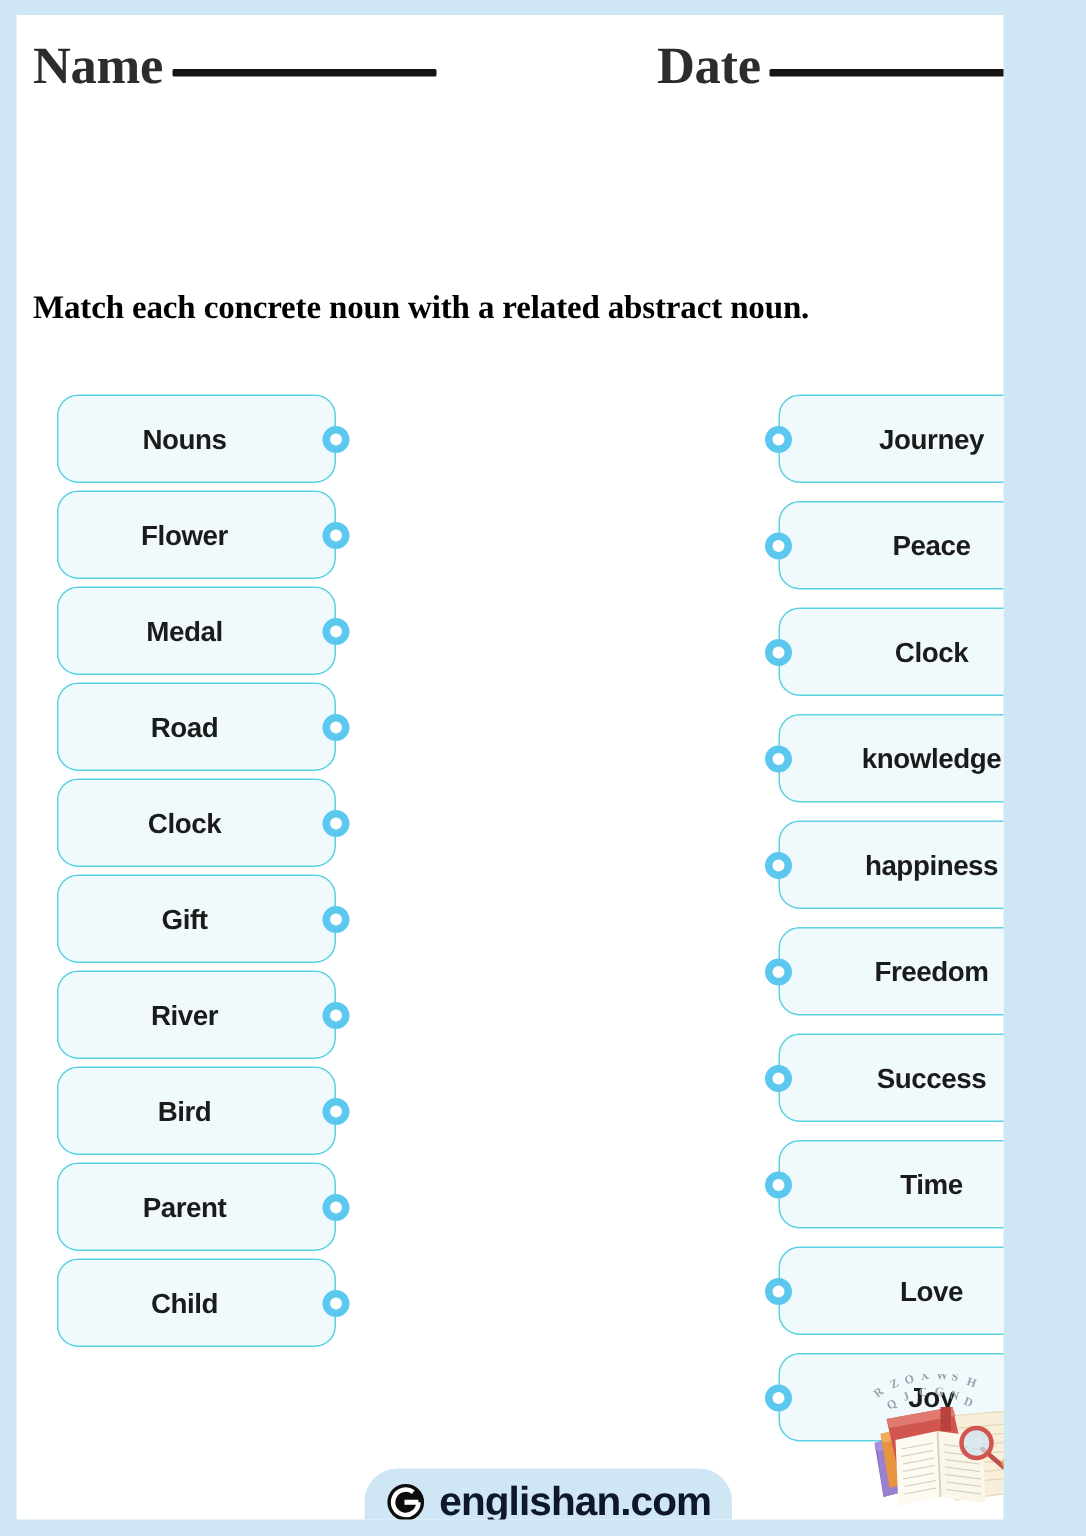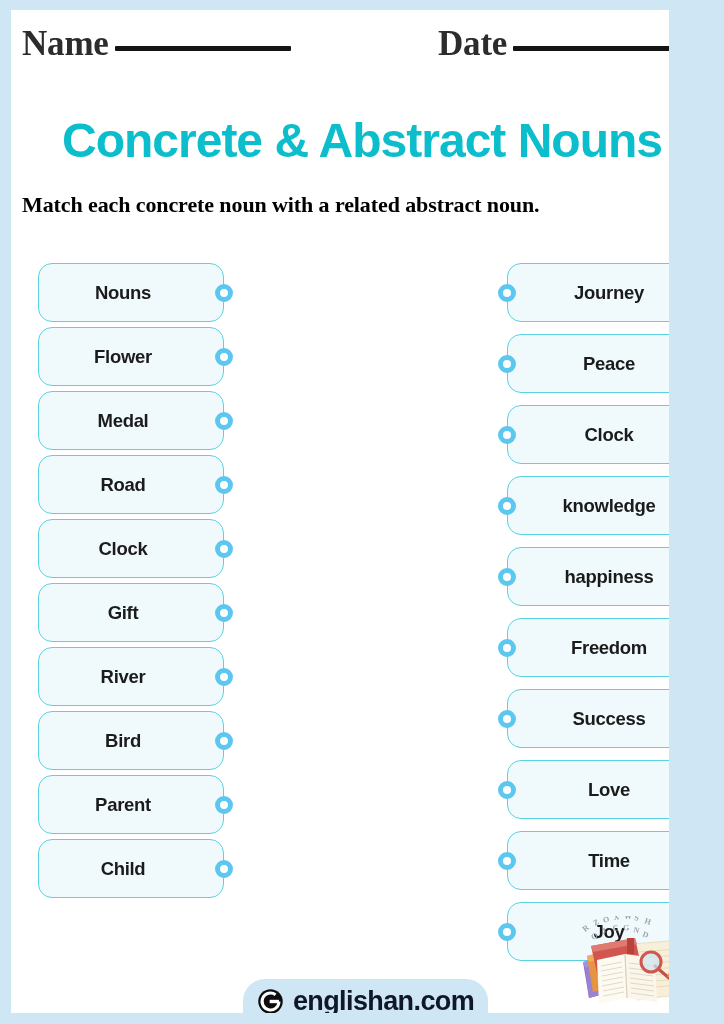--- a/index.html
+++ b/index.html
@@ -112,21 +112,21 @@
 
   .column {
     position: absolute;
     top: 0;
     width: 186px;
     display: flex;
     flex-direction: column;
     gap: 5px;
   }
   .column.left-column  { left: 27px; }
-  .column.right-column { left: 496px; gap: 12px; }
+  .column.right-column { left: 508px; gap: 12px; }
 
   .pill {
     position: relative;
     width: 186px;
     height: 59px;
     background: #f0fafd;
     border: 1.6px solid #5ad2e2;
     border-radius: 14px;
     display: flex;
     align-items: center;
@@ -212,21 +212,20 @@
       <div class="field name-field">
         <span class="field-label">Name</span>
         <span class="field-rule"></span>
       </div>
       <div class="field date-field">
         <span class="field-label">Date</span>
         <span class="field-rule"></span>
       </div>
     </div>
 
-    <h1 class="title">Concrete &amp; Abstract Nouns</h1>
     <p class="subtitle">Match each concrete noun with a related abstract noun.</p>
 
     <div class="match-area">
 
       <div class="column left-column">
         <div class="pill">
           <span class="pill-label">Nouns</span>
           <span class="connector"></span>
         </div>
         <div class="pill">
@@ -291,25 +290,25 @@
         <div class="pill">
           <span class="connector"></span>
           <span class="pill-label">Freedom</span>
         </div>
         <div class="pill">
           <span class="connector"></span>
           <span class="pill-label">Success</span>
         </div>
         <div class="pill">
           <span class="connector"></span>
+          <span class="pill-label">Time</span>
+        </div>
+        <div class="pill">
+          <span class="connector"></span>
           <span class="pill-label">Love</span>
-        </div>
-        <div class="pill">
-          <span class="connector"></span>
-          <span class="pill-label">Time</span>
         </div>
         <div class="pill">
           <span class="connector"></span>
           <span class="pill-label">Joy</span>
         </div>
       </div>
 
     </div>
 
     <div class="illustration">

